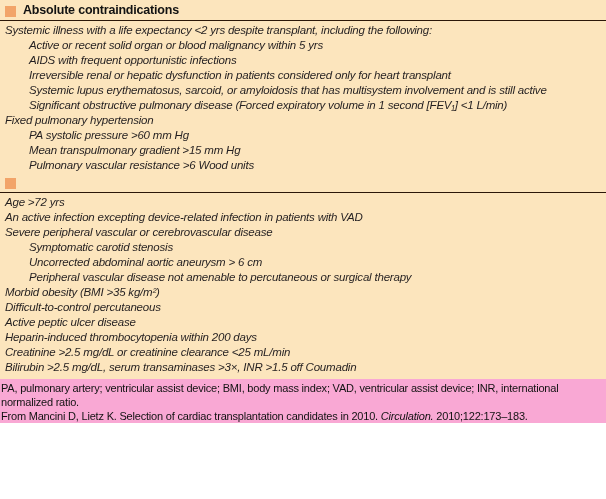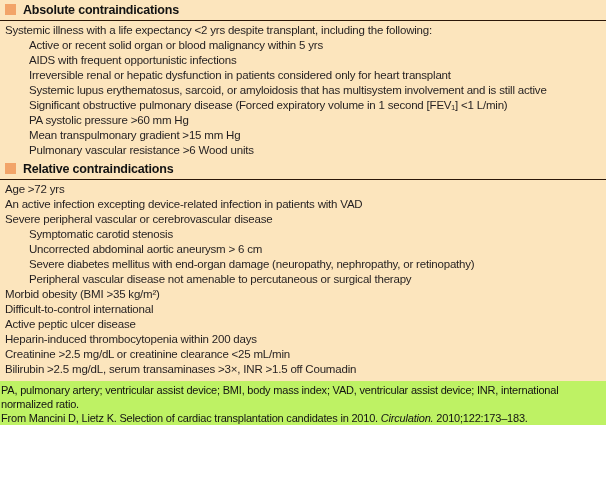--- a/index.html
+++ b/index.html
@@ -14,42 +14,42 @@
   .page{
     width:606px;height:499px;overflow:hidden;background:#ffffff;
     position:relative;
   }
   .panel{
     background:var(--panel-bg);
     width:606px;
     padding-bottom:4px;
   }
   .section-header{
-    display:flex;align-items:flex-start;gap:7px;
+    display:flex;align-items:flex-end;gap:7px;
     padding:4px 6px 3px 5px;
     border-bottom:1.6px solid var(--rule);
   }
   .section-header .sq{
     width:11px;height:11px;background:var(--bullet);
     flex:0 0 auto;display:inline-block;
   }
   .section-title{
     font-weight:bold;font-size:12.5px;line-height:13px;
     letter-spacing:-0.2px;color:#121212;
   }
   .rows{padding-top:2px;}
   .row{
     font-size:11.5px;line-height:15px;letter-spacing:-0.2px;
-    white-space:nowrap;color:var(--ink);
+    white-space:nowrap;color:var(--ink);font-style:italic;
   }
   .row.indent0{padding-left:5px;}
   .row.indent1{padding-left:29px;}
   .section + .section .section-header{padding-top:5px;}
   .footer{
-    background:#bef264;padding:3px 2px 0 1px;
+    background:#f9a8d4;padding:3px 2px 0 1px;
   }
   .abbrev{
     font-size:11px;line-height:13.5px;letter-spacing:-0.2px;color:#121212;
   }
   .citation{
     font-size:11px;line-height:14px;letter-spacing:-0.2px;color:#121212;
   }
   .citation i{font-style:italic;text-align:right;}
 </style>
 </head>
@@ -63,40 +63,39 @@
             <span class="sq"></span>
             <span class="section-title">Absolute contraindications</span>
           </div>
           <div class="rows">
             <div class="row indent0">Systemic illness with a life expectancy &lt;2 yrs despite transplant, including the following:</div>
             <div class="row indent1">Active or recent solid organ or blood malignancy within 5 yrs</div>
             <div class="row indent1">AIDS with frequent opportunistic infections</div>
             <div class="row indent1">Irreversible renal or hepatic dysfunction in patients considered only for heart transplant</div>
             <div class="row indent1">Systemic lupus erythematosus, sarcoid, or amyloidosis that has multisystem involvement and is still active</div>
             <div class="row indent1">Significant obstructive pulmonary disease (Forced expiratory volume in 1 second [FEV₁] &lt;1 L/min)</div>
+            <div class="row indent0">Fixed pulmonary hypertension</div>
             <div class="row indent1">PA systolic pressure &gt;60 mm Hg</div>
             <div class="row indent1">Mean transpulmonary gradient &gt;15 mm Hg</div>
             <div class="row indent1">Pulmonary vascular resistance &gt;6 Wood units</div>
           </div>
         </div>
         <div class="section">
           <div class="section-header">
             <span class="sq"></span>
-            <span class="section-title">Relative contraindications</span>
           </div>
           <div class="rows">
             <div class="row indent0">Age &gt;72 yrs</div>
             <div class="row indent0">An active infection excepting device-related infection in patients with VAD</div>
             <div class="row indent0">Severe peripheral vascular or cerebrovascular disease</div>
             <div class="row indent1">Symptomatic carotid stenosis</div>
             <div class="row indent1">Uncorrected abdominal aortic aneurysm &gt; 6 cm</div>
-            <div class="row indent1">Severe diabetes mellitus with end-organ damage (neuropathy, nephropathy, or retinopathy)</div>
             <div class="row indent1">Peripheral vascular disease not amenable to percutaneous or surgical therapy</div>
             <div class="row indent0">Morbid obesity (BMI &gt;35 kg/m²)</div>
-            <div class="row indent0">Difficult-to-control international</div>
+            <div class="row indent0">Difficult-to-control percutaneous</div>
             <div class="row indent0">Active peptic ulcer disease</div>
             <div class="row indent0">Heparin-induced thrombocytopenia within 200 days</div>
             <div class="row indent0">Creatinine &gt;2.5 mg/dL or creatinine clearance &lt;25 mL/min</div>
             <div class="row indent0">Bilirubin &gt;2.5 mg/dL, serum transaminases &gt;3×, INR &gt;1.5 off Coumadin</div>
           </div>
         </div>
       </div>
   </div>
   <div class="footer">
     <div class="abbrev">PA, pulmonary artery; ventricular assist device; BMI, body mass index; VAD, ventricular assist device; INR, international normalized ratio.</div>

